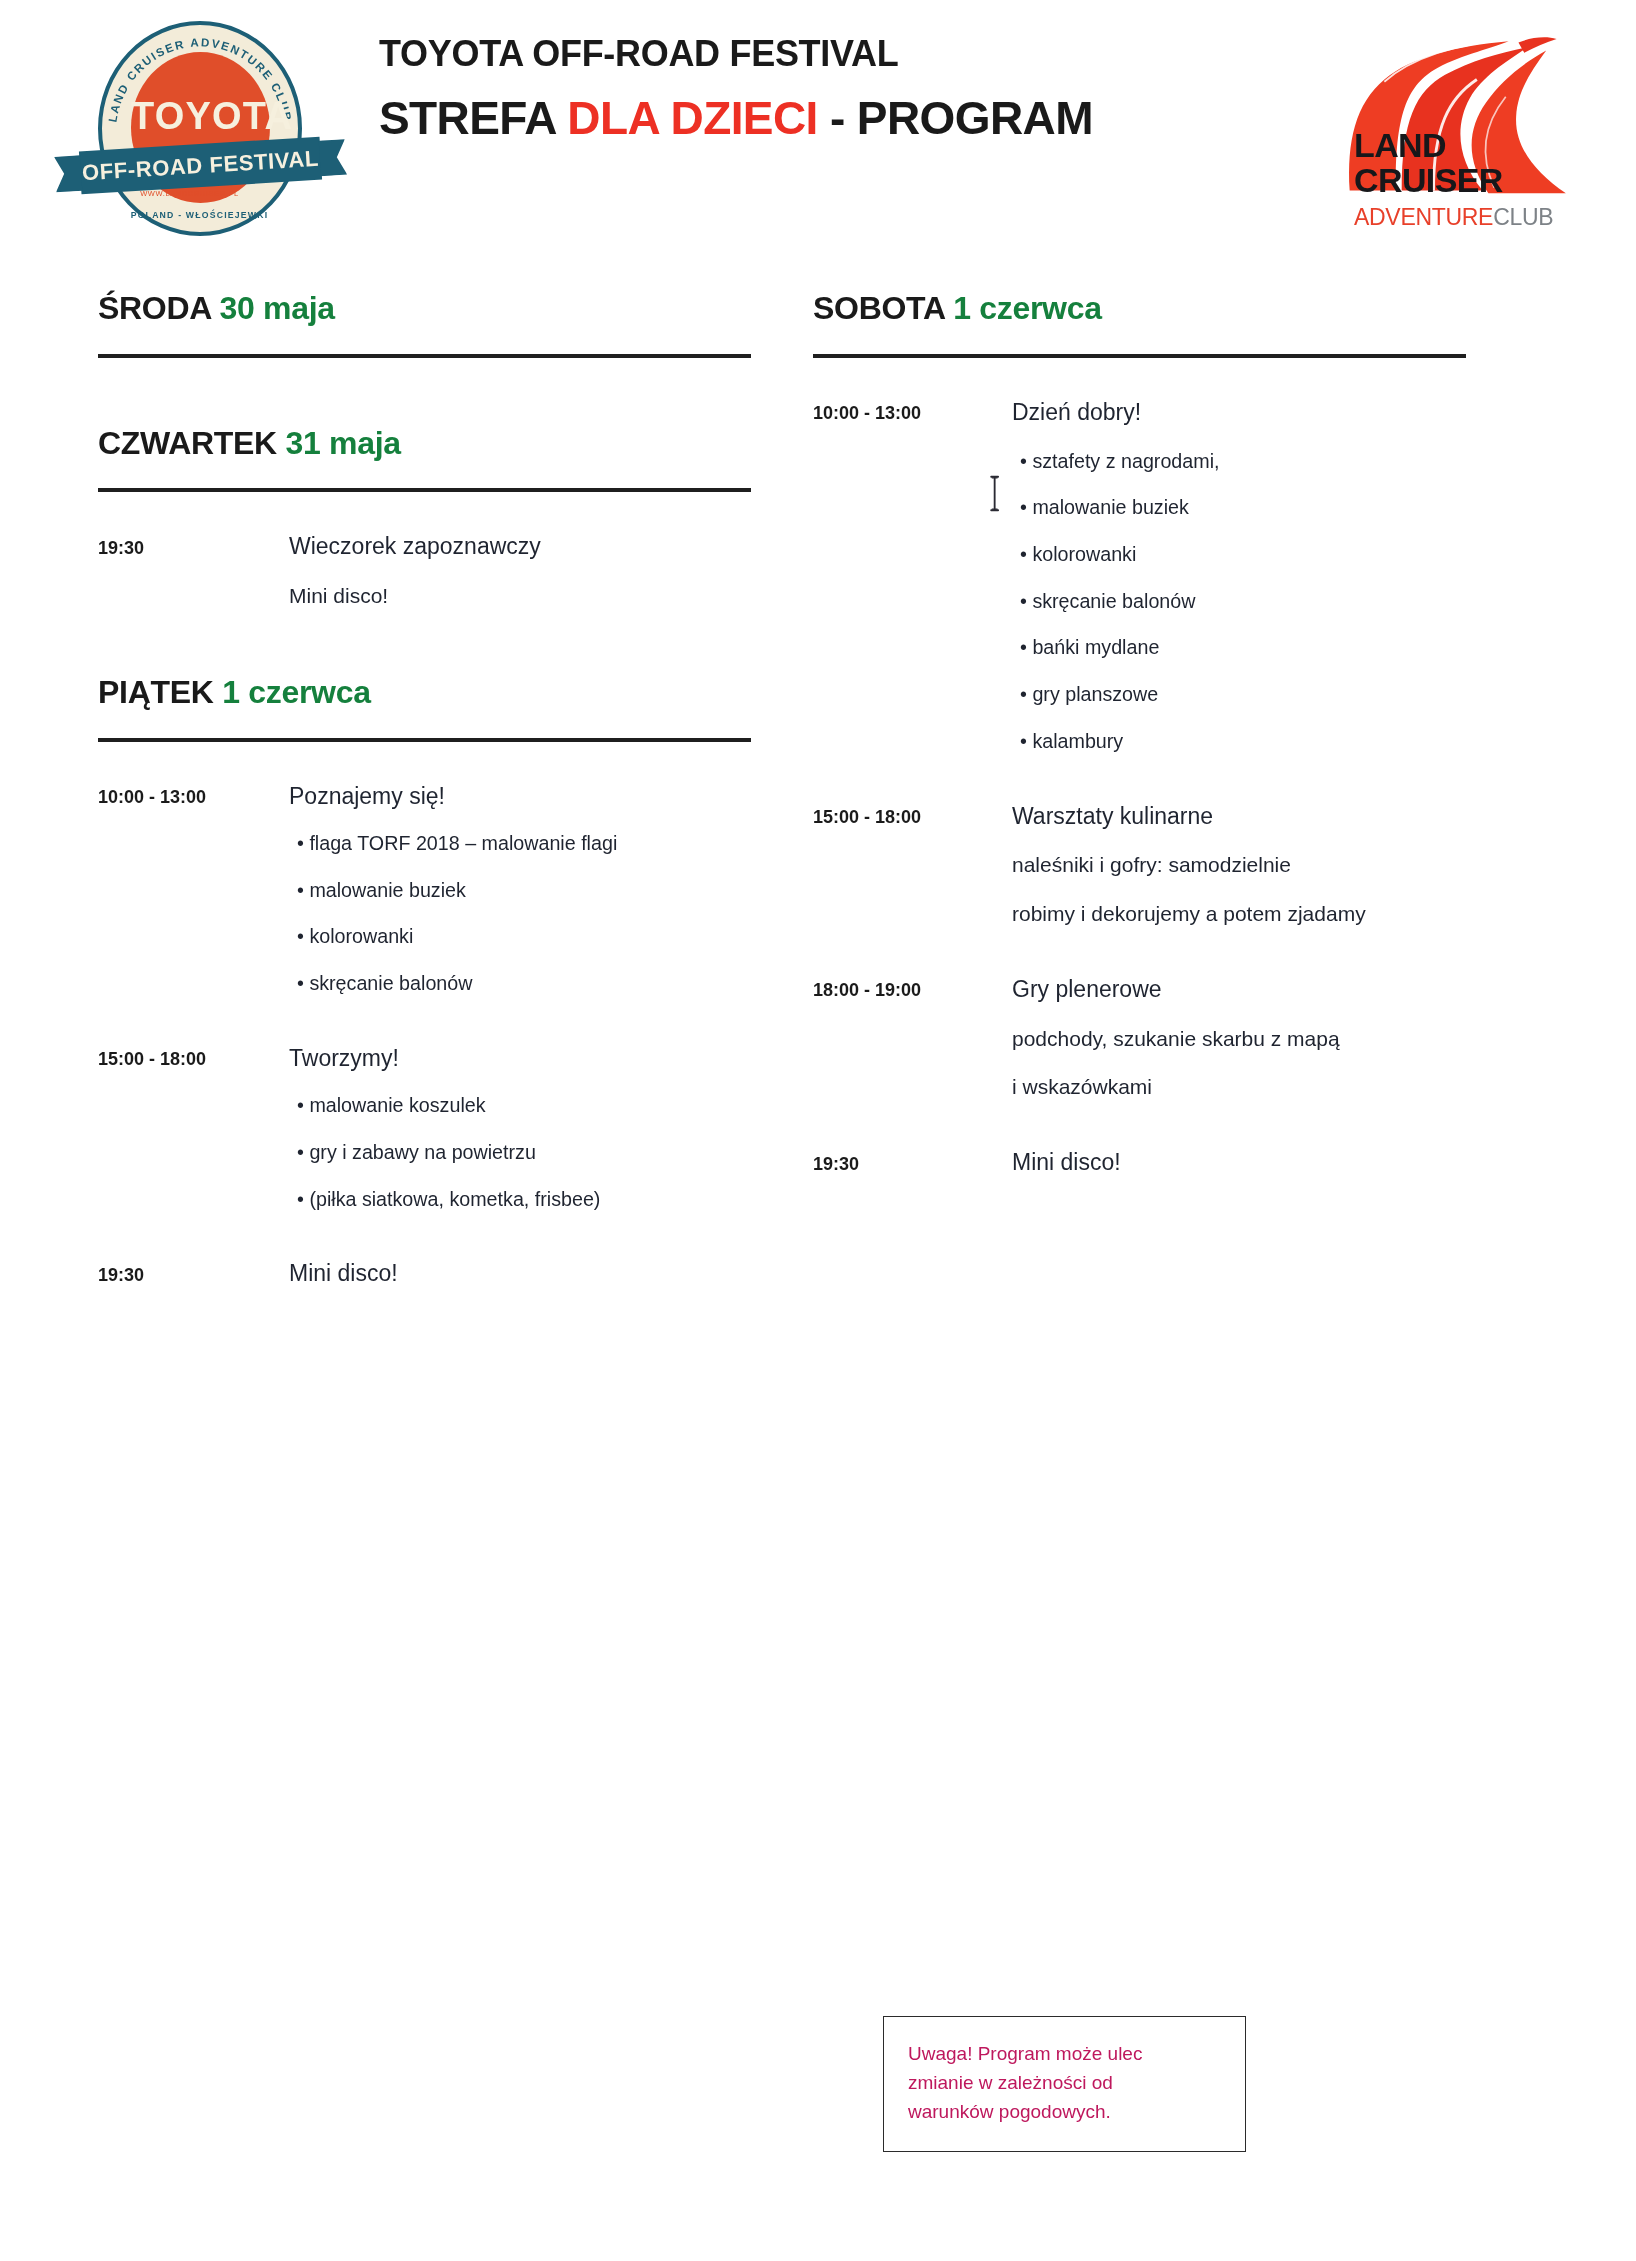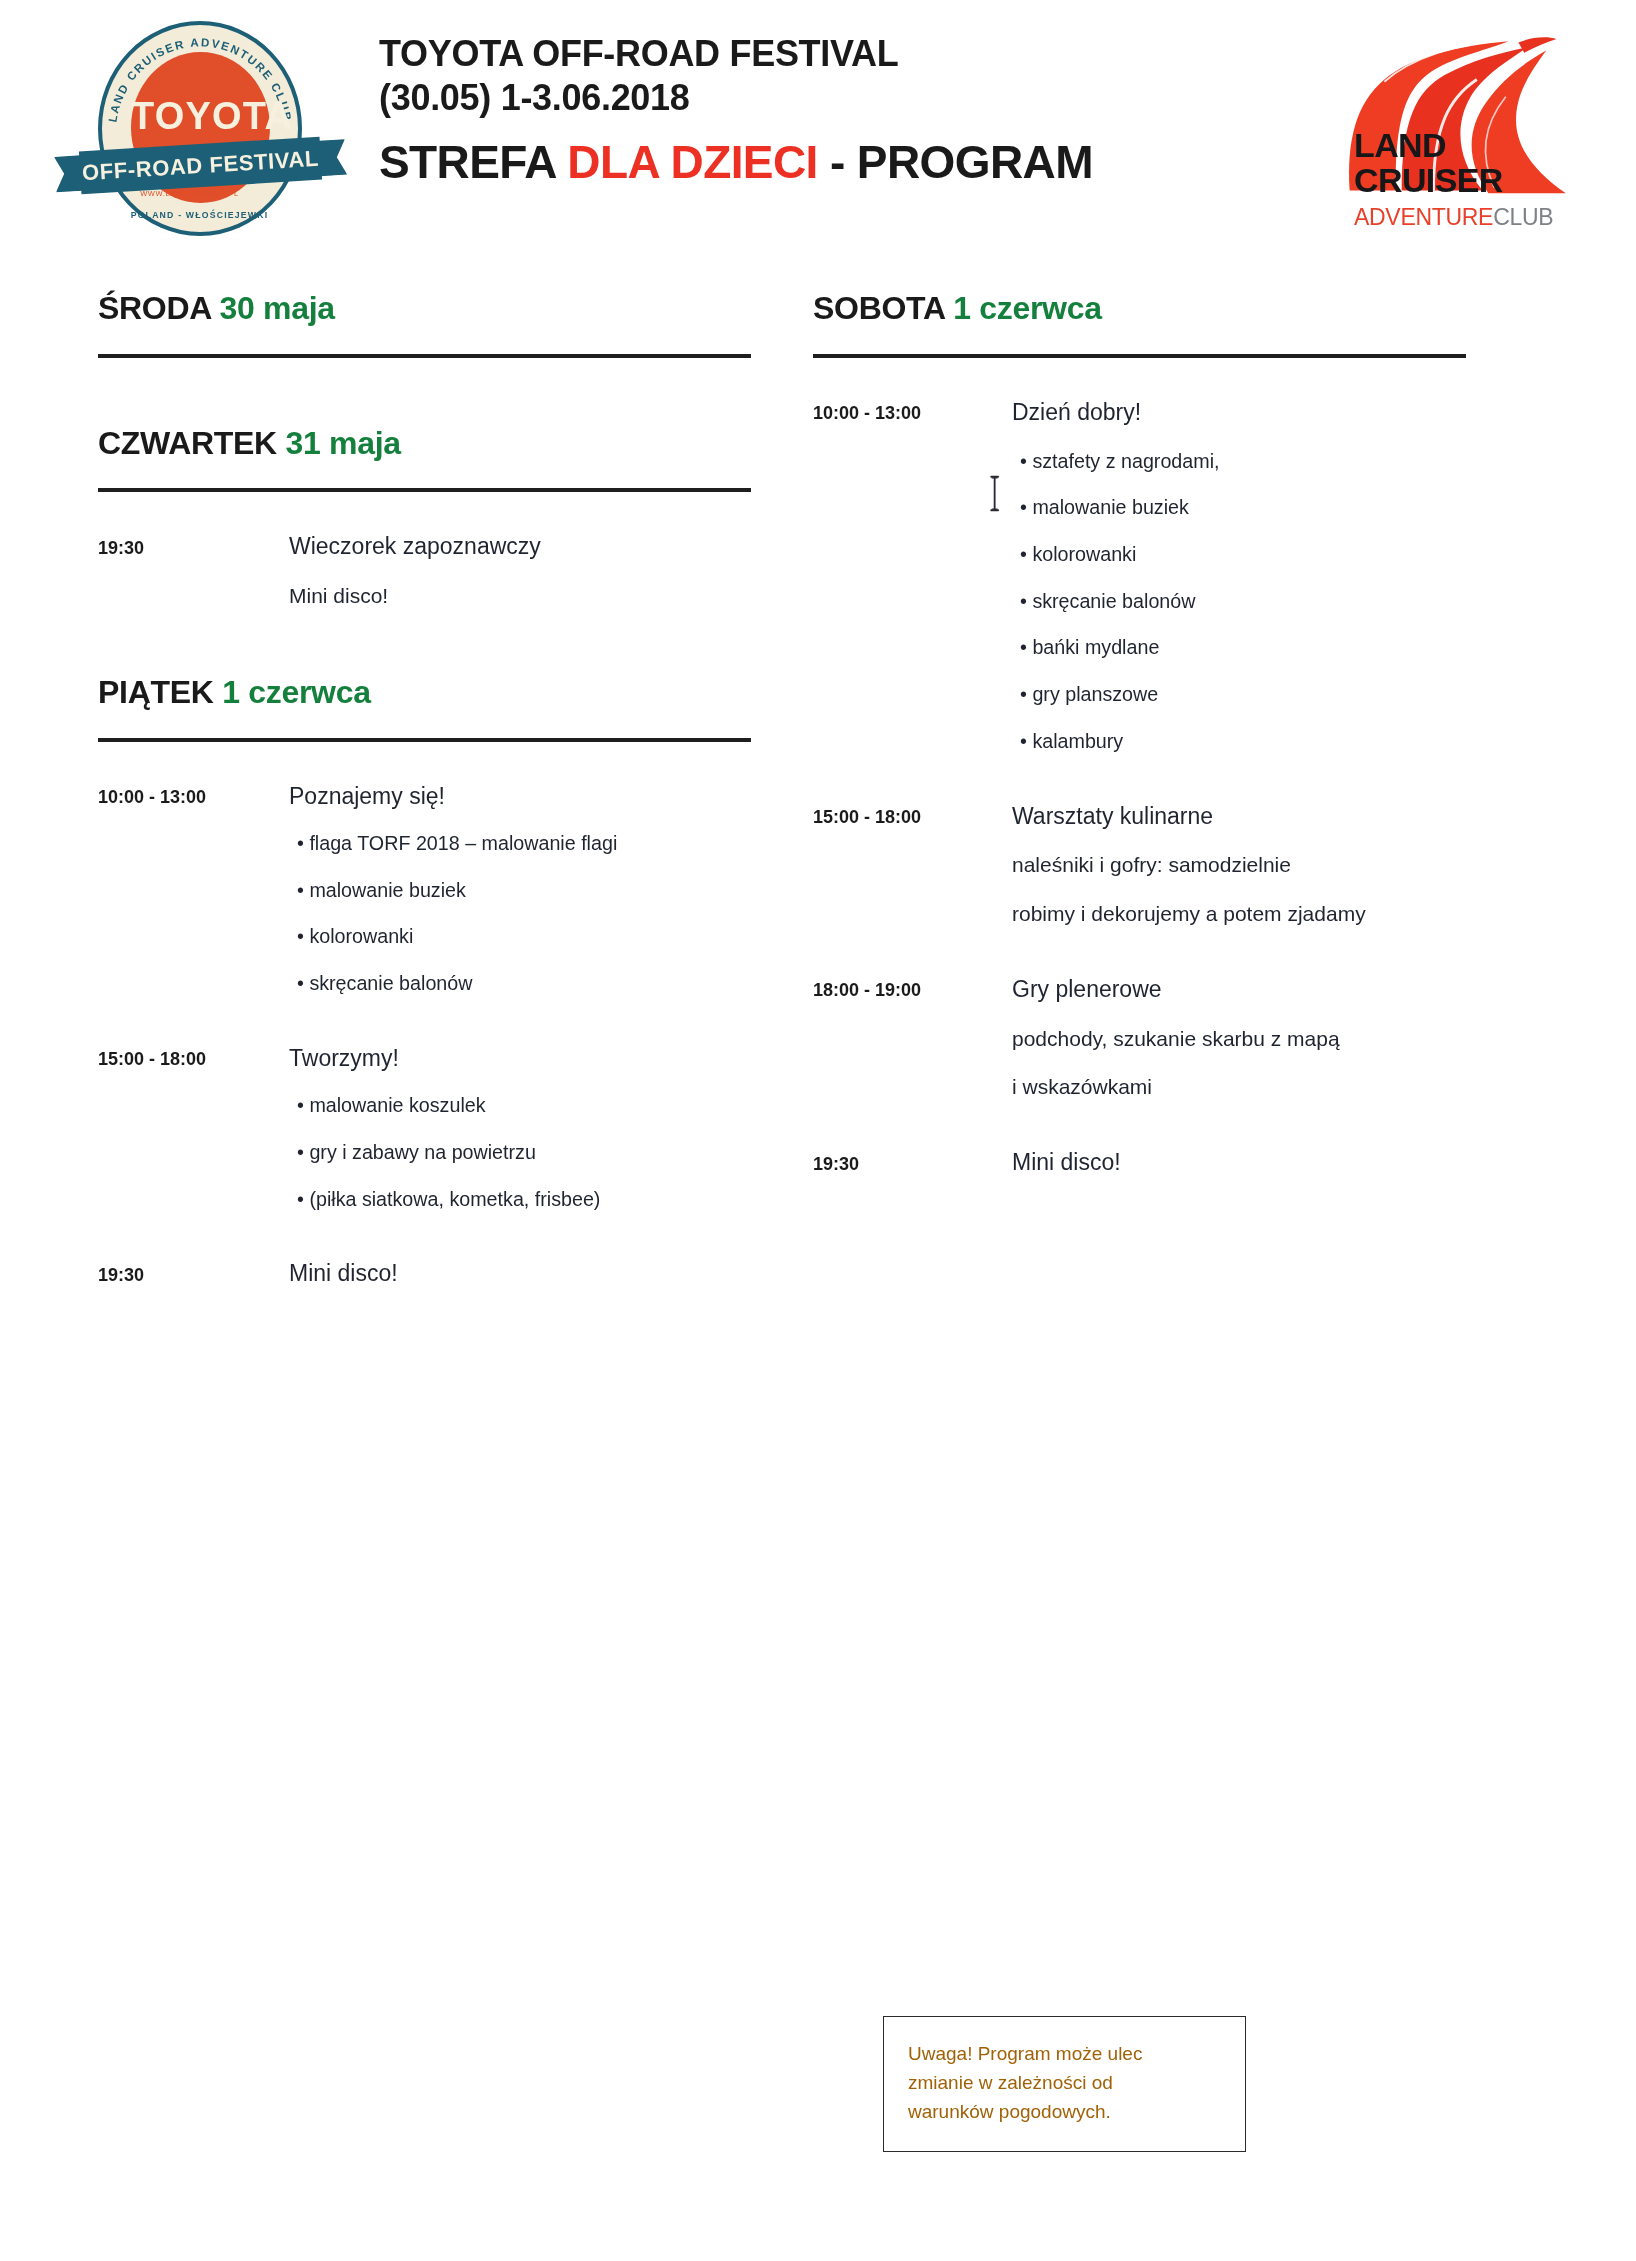--- a/index.html
+++ b/index.html
@@ -155,21 +155,21 @@
   .bullets li:before{ content:"\2022\00a0"; }
 
   
   .note-box{
     position:absolute; left:883px; top:2016px;
     width:363px; height:136px;
     border:1.7px solid #2b2b2b; box-sizing:border-box;
     padding:23px 24px;
   }
   .note-line{
-    font-size:19px; color:#a16207; line-height:1.52;
+    font-size:19px; color:#be185d; line-height:1.52;
     font-family:"Liberation Sans", sans-serif;
     white-space:nowrap;
   }
 
   
   .ibeam{
     position:absolute; left:986px; top:475px; width:17.3px; height:37px;
   }
 </style>
 </head>
@@ -191,21 +191,20 @@
     <div class="badge-toyota">TOYOTA</div>
     <div class="ribbon">
       <div class="ribbon-text">OFF-ROAD FESTIVAL</div>
     </div>
     <div class="badge-web">WWW.LANDCRUISER.PL</div>
     <div class="badge-place">POLAND - WŁOŚCIEJEWKI</div>
   </div>
 
   <div class="title-block">
     <div class="title-l1">TOYOTA OFF-ROAD FESTIVAL</div>
-    <div class="title-l2">(30.05) 1-3.06.2018</div>
     <div class="title-l3"><span>STREFA </span><span class="red">DLA DZIECI</span><span> - PROGRAM</span></div>
   </div>
 
   <div class="lc-logo">
     <svg class="lc-swoosh" viewBox="0 0 500 320">
       <path d="M60 300 C55 215 70 150 120 108 C165 70 245 50 335 42 C300 56 245 68 205 92
                C160 120 138 170 140 300 Z" fill="#EE3D23"></path>
       <path d="M150 300 C150 178 175 128 225 100 C270 75 320 62 368 52
                C330 78 290 102 268 140 C240 190 248 250 290 300 Z" fill="#E8321F"></path>
       <path d="M300 305 C262 250 262 196 296 148 C322 110 360 80 400 58

